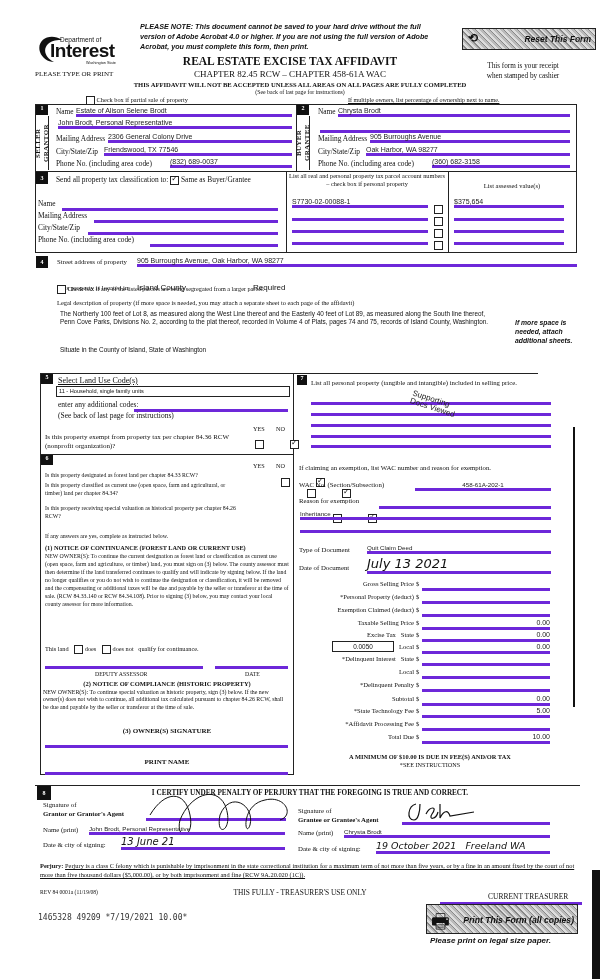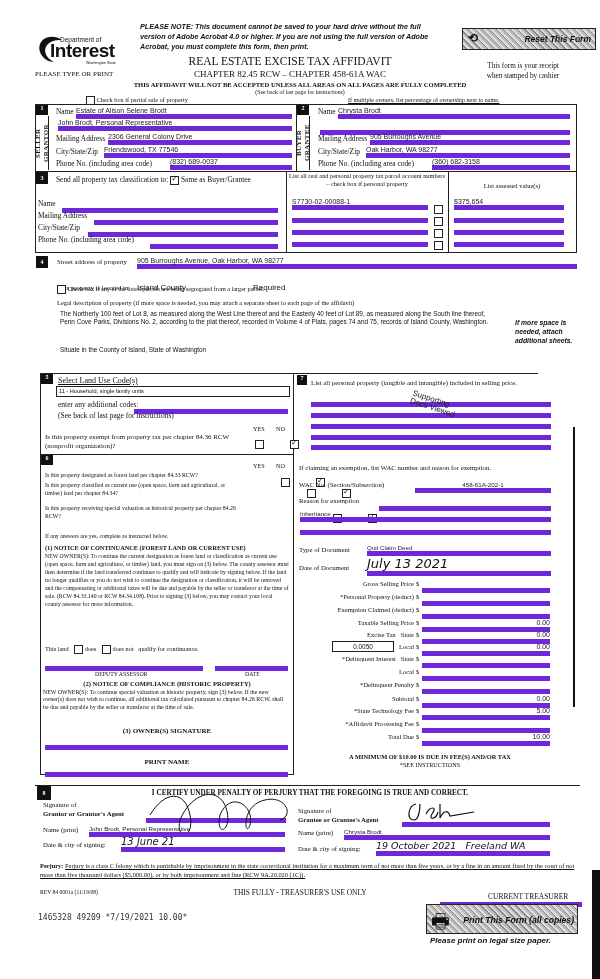--- a/index.html
+++ b/index.html
@@ -1,21 +1,21 @@
 <!DOCTYPE html>
 <html><head>
 <meta charset="utf-8">
 <style>
   html,body{margin:0;padding:0;background:#fff;}
   body{width:600px;height:979px;position:relative;overflow:hidden;font-family:"Liberation Serif",serif;color:#111;}
   .abs{position:absolute;}
   .sans{font-family:"Liberation Sans",sans-serif;}
   .fill{font-family:"Liberation Sans",sans-serif;font-size:7px;color:#222;}
   .lbl{font-size:7.4px;}
-  .line{border-bottom:5px solid #6d28d9;}
+  .line{border-bottom:3px solid #6d28d9;}
   .box{border:1px solid #222;}
   .secnum{background:#111;color:#fff;font-size:6px;text-align:center;font-weight:bold;}
   .cb{width:7px;height:7px;border:1px solid #222;display:inline-block;vertical-align:middle;background:#fff;position:relative;}
   .cb.checked::after{content:"✓";position:absolute;left:0;top:-3px;font-size:8px;line-height:10px;font-family:"DejaVu Sans",sans-serif;}
   .btn-img{border:1px solid #222;background:repeating-linear-gradient(45deg,#bbb 0 2px,#888 2px 3px,#ddd 3px 5px);font-family:"Liberation Sans",sans-serif;font-style:italic;font-weight:bold;color:#111;font-size:8.5px;}
   .hand{font-family:"DejaVu Sans",sans-serif;font-style:italic;color:#111;}
   .right{text-align:right;}
   .center{text-align:center;}
   .vtext{writing-mode:vertical-rl;transform:rotate(180deg);font-size:7px;font-weight:bold;letter-spacing:0.3px;text-align:center;}
 </style>
@@ -32,21 +32,21 @@
   <div class="abs sans" style="left:24px;top:4px;font-size:6.5px;">Department of</div>
   <div class="abs sans" style="left:14px;top:9px;font-size:19px;font-weight:bold;letter-spacing:-0.5px;line-height:20px;">Interest</div>
   <div class="abs sans" style="left:50px;top:29px;font-size:3.8px;">Washington State</div>
 </div>
 <div class="abs" style="left:35px;top:70px;font-size:7px;">PLEASE TYPE OR PRINT</div>
 <div class="abs sans" style="left:140px;top:22px;width:300px;font-size:7.2px;font-style:italic;font-weight:bold;line-height:10px;">PLEASE NOTE: This document cannot be saved to your hard drive without the full version of Adobe Acrobat 4.0 or higher. If you are not using the full version of Adobe Acrobat, you must complete this form, then print.</div>
 <div class="abs btn-img" style="left:462px;top:28px;width:132px;height:20px;">
   <span style="position:absolute;left:5px;top:2px;font-size:12px;font-style:normal;">⟲</span>
   <span style="position:absolute;right:4px;top:5px;">Reset This Form</span>
 </div>
-<div class="abs center" style="left:140px;top:55px;width:300px;font-size:11.5px;font-weight:normal;">REAL ESTATE EXCISE TAX AFFIDAVIT</div>
+<div class="abs center" style="left:140px;top:55px;width:300px;font-size:11.5px;font-weight:bold;">REAL ESTATE EXCISE TAX AFFIDAVIT</div>
 <div class="abs center" style="left:140px;top:69px;width:300px;font-size:9px;">CHAPTER 82.45 RCW – CHAPTER 458-61A WAC</div>
 <div class="abs center" style="left:453px;top:62px;width:140px;font-size:7.2px;">This form is your receipt</div>
 <div class="abs center" style="left:453px;top:72px;width:140px;font-size:7.2px;">when stamped by cashier</div>
 <div class="abs center" style="left:40px;top:81px;width:520px;font-size:6.6px;font-weight:bold;">THIS AFFIDAVIT WILL NOT BE ACCEPTED UNLESS ALL AREAS ON ALL PAGES ARE FULLY COMPLETED</div>
 <div class="abs center" style="left:160px;top:89px;width:280px;font-size:5.8px;">(See back of last page for instructions)</div>
 <div class="abs" style="left:86px;top:96px;font-size:6.3px;">
   <span class="cb"></span>
   <span>Check box if partial sale of property</span>
 </div>
 <div class="abs" style="left:348px;top:97px;font-size:6.1px;text-decoration:underline;">If multiple owners, list percentage of ownership next to name.</div>

